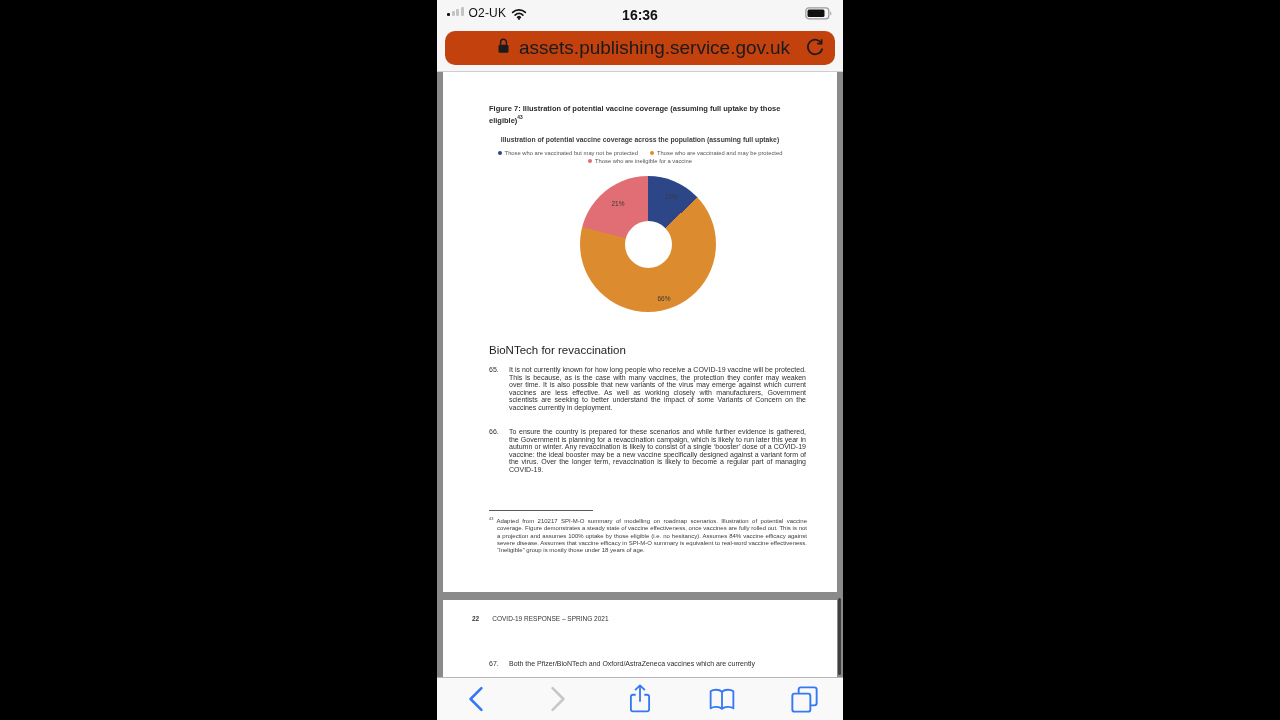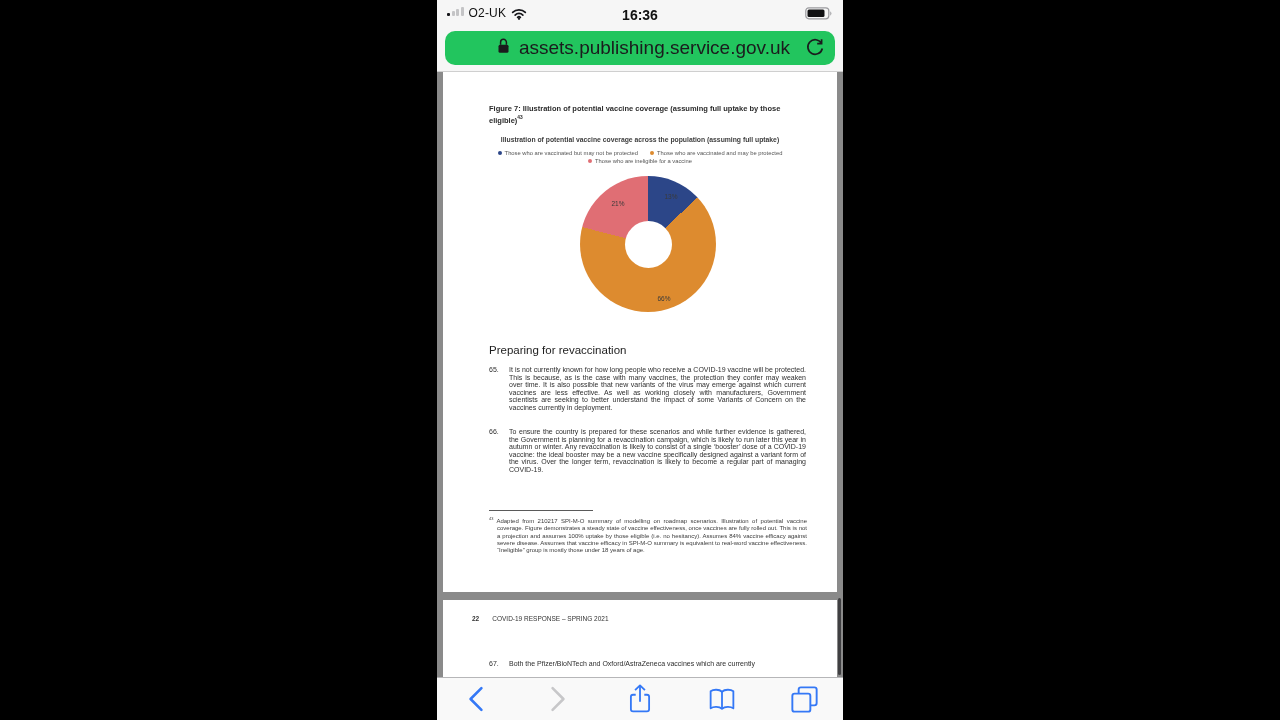--- a/index.html
+++ b/index.html
@@ -16,21 +16,21 @@
   .signal i { display:block; width:3px; border-radius:1px; background:#c4c4c6; }
   .signal i.on { background:#16161a; }
   .carrier { font-size:12px; color:#111; letter-spacing:.2px; }
   .sb-time { position:absolute; left:0; right:0; text-align:center; font-size:14px;
              font-weight:700; color:#111; }
   .sb-right { margin-left:auto; display:flex; align-items:center; z-index:2; }
 
   
   .urlrow { height:42px; background:#f6f6f6; padding:1px 8px 7px;
             border-bottom:1px solid #cfcfcf; }
-  .urlpill { height:34px; background:#22c55e; border-radius:10px; display:flex;
+  .urlpill { height:34px; background:#c2410c; border-radius:10px; display:flex;
              align-items:center; justify-content:center; gap:8px; position:relative;padding-left:6px; }
   .urltext { font-size:19px; color:#1b1b1d; }
   .reload { position:absolute; right:10px; top:7px; }
 
   
   .viewport { position:relative; height:605px; background:#8a8a8a; overflow:hidden; }
   .page { position:absolute; left:6px; right:6px; background:#fff; }
   .page1 { top:0; height:520px; }
   .page2 { top:528px; height:77px; }
   .scrollthumb { position:absolute; right:2px; top:526px; width:3px; height:77px;
@@ -152,21 +152,21 @@
       </div>
 
       <div class="pie-wrap">
         <div class="pie" id="pie" style="background: conic-gradient(rgb(44, 70, 136) 0%, rgb(44, 70, 136) 13%, rgb(221, 139, 47) 13%, rgb(221, 139, 47) 79%, rgb(224, 110, 116) 79%, rgb(224, 110, 116) 100%);"></div>
         <div class="hole"></div>
         <span class="slice-label sl-0">13%</span>
         <span class="slice-label sl-1">66%</span>
         <span class="slice-label sl-2">21%</span>
       </div>
 
-      <div class="section-heading">Preparing for revaccination</div>
+      <div class="section-heading">BioNTech for revaccination</div>
 
       <div class="para para65">
         <span class="num">65.</span>
         <span class="ptxt">It is not currently known for how long people who receive a COVID-19 vaccine will be protected. This is because, as is the case with many vaccines, the protection they confer may weaken over time. It is also possible that new variants of the virus may emerge against which current vaccines are less effective. As well as working closely with manufacturers, Government scientists are seeking to better understand the impact of some Variants of Concern on the vaccines currently in deployment.</span>
       </div>
       <div class="para para66">
         <span class="num">66.</span>
         <span class="ptxt">To ensure the country is prepared for these scenarios and while further evidence is gathered, the Government is planning for a revaccination campaign, which is likely to run later this year in autumn or winter. Any revaccination is likely to consist of a single ‘booster’ dose of a COVID-19 vaccine: the ideal booster may be a new vaccine specifically designed against a variant form of the virus. Over the longer term, revaccination is likely to become a regular part of managing COVID-19.</span>
       </div>
 

